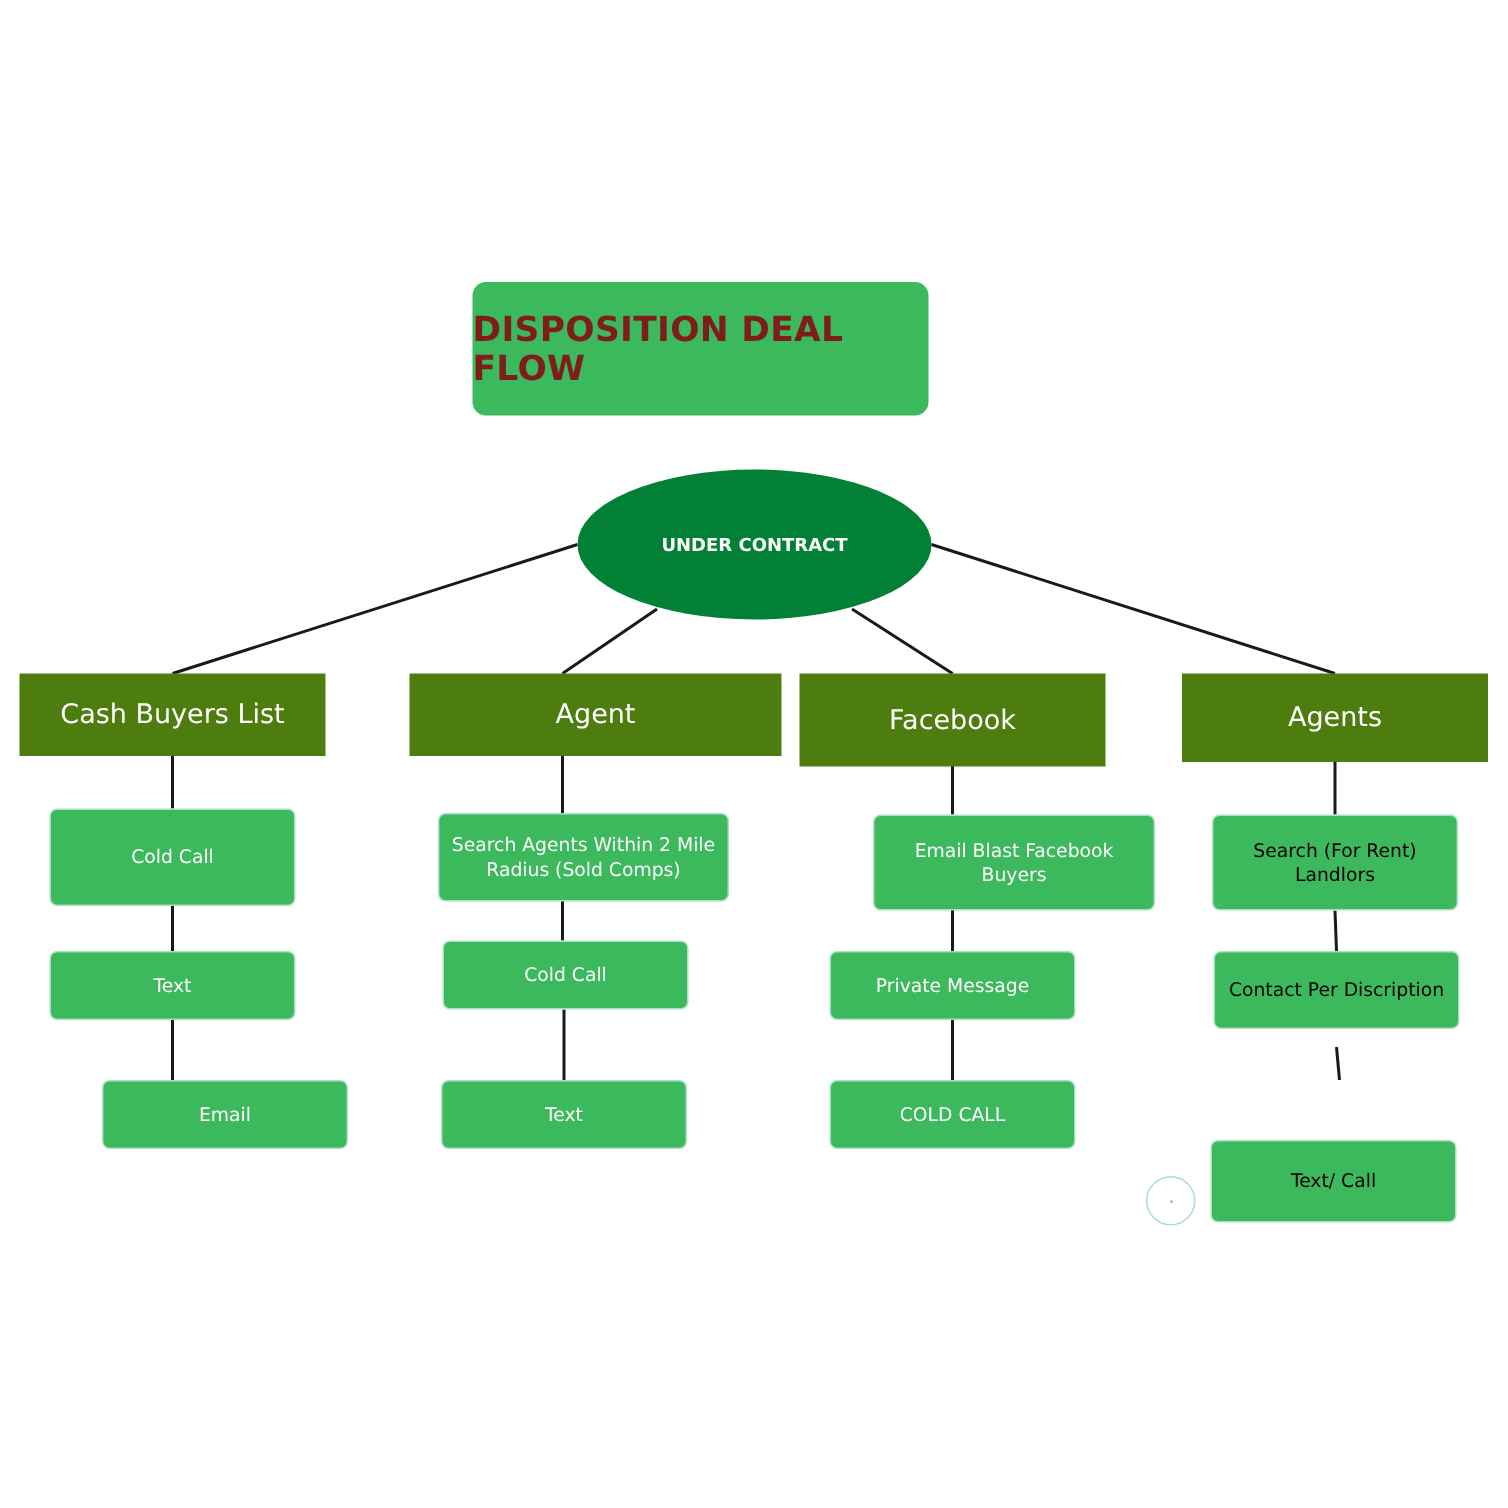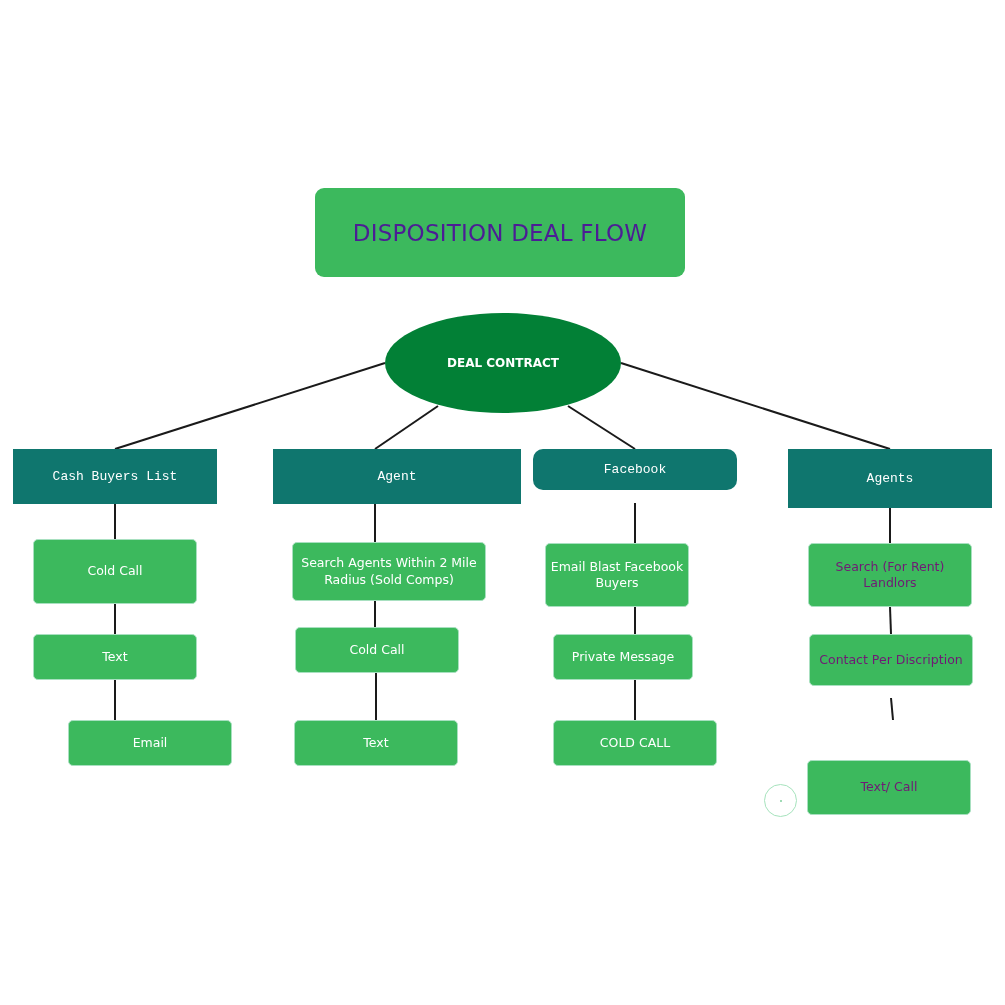--- a/index.html
+++ b/index.html
@@ -1,25 +1,25 @@
 <!DOCTYPE html>
 <html><head>
   <meta charset="utf-8">
   <style>
     html, body { margin:0; padding:0; background:#ffffff; }
     body { width:1005px; height:1005px; position:relative; overflow:hidden; font-family:"DejaVu Sans", sans-serif; }
     #lines { position:absolute; left:0; top:0; width:1005px; height:1005px; }
-    .title-box { position:absolute; left:315px; top:188px; width:370px; height:89px; background:#3cb95d; border-radius:9px;
-      color:#4c1d95; font-weight:normal; font-size:23px; display:flex; align-items:center; justify-content:center; letter-spacing:0.2px; }
+    .title-box { position:absolute; left:315px; top:188px; width:304px; height:89px; background:#3cb95d; border-radius:9px;
+      color:#7f1d1d; font-weight:bold; font-size:23px; display:flex; align-items:center; justify-content:center; letter-spacing:0.2px; }
     .root { position:absolute; left:385px; top:313px; width:236px; height:100px; border-radius:50%; background:#028036;
       color:#fff; font-weight:bold; font-size:12px; display:flex; align-items:center; justify-content:center; }
-    .branch { position:absolute; background:#0f766e; color:#fff; font-size:13px; display:flex; align-items:center; justify-content:center;font-family:Liberation Mono, monospace; }
+    .branch { position:absolute; background:#4d7c0f; color:#fff; font-size:18px; display:flex; align-items:center; justify-content:center; }
     .leaf { position:absolute; background:#3cb95d; color:#fff; font-size:12.5px; border-radius:5px; border:1px solid #a8e0c0;
       display:flex; align-items:center; justify-content:center; text-align:center; line-height:1.3; padding:0 4px; box-sizing:border-box; }
-    .leaf.dark-text { color:#701a75; }
+    .leaf.dark-text { color:#000000; }
     .marker { position:absolute; left:764px; top:784px; width:33px; height:33px; border-radius:50%; border:1px solid #a6e3bd; box-sizing:border-box; }
     .marker .dot { position:absolute; left:15px; top:15px; width:2px; height:2px; border-radius:50%; background:#7fcf9d; }
   </style>
 </head>
 <body>
 
 <svg id="lines">
   <line x1="385" y1="363" x2="115" y2="449" stroke="#1a1a1a" stroke-width="2"></line>
   <line x1="438" y1="406" x2="375" y2="449" stroke="#1a1a1a" stroke-width="2"></line>
   <line x1="568" y1="406" x2="635" y2="449" stroke="#1a1a1a" stroke-width="2"></line>
@@ -36,37 +36,37 @@
   <line x1="635" y1="503" x2="635" y2="543" stroke="#1a1a1a" stroke-width="2"></line>
   <line x1="635" y1="606" x2="635" y2="634" stroke="#1a1a1a" stroke-width="2"></line>
   <line x1="635" y1="679" x2="635" y2="720" stroke="#1a1a1a" stroke-width="2"></line>
 
   <line x1="890" y1="507" x2="890" y2="543" stroke="#1a1a1a" stroke-width="2"></line>
   <line x1="890" y1="607" x2="891" y2="634" stroke="#1a1a1a" stroke-width="2"></line>
   <line x1="891" y1="698" x2="893" y2="720" stroke="#1a1a1a" stroke-width="2"></line>
 </svg>
 
 <div class="title-box">DISPOSITION DEAL FLOW</div>
-<div class="root">DEAL CONTRACT</div>
+<div class="root">UNDER CONTRACT</div>
 
 <div class="branch" style="left:13px;top:449px;width:204px;height:55px;">Cash Buyers List</div>
 <div class="branch" style="left:273px;top:449px;width:248px;height:55px;">Agent</div>
-<div class="branch" style="left:533px;top:449px;width:204px;height:41px;border-radius:10px;">Facebook</div>
+<div class="branch" style="left:533px;top:449px;width:204px;height:62px;">Facebook</div>
 <div class="branch" style="left:788px;top:449px;width:204px;height:59px;">Agents</div>
 
 <div class="leaf" style="left:33px;top:539px;width:164px;height:65px;">Cold Call</div>
 <div class="leaf" style="left:33px;top:634px;width:164px;height:46px;">Text</div>
 <div class="leaf" style="left:33px;top:720px;width:164px;height:46px;margin-left:35px;">Email</div>
 
 <div class="leaf" style="left:292px;top:542px;width:194px;height:59px;">Search Agents Within 2 Mile Radius (Sold Comps)</div>
 <div class="leaf" style="left:295px;top:627px;width:164px;height:46px;">Cold Call</div>
 <div class="leaf" style="left:294px;top:720px;width:164px;height:46px;">Text</div>
 
-<div class="leaf" style="left:545px;top:543px;width:144px;height:64px;">Email Blast Facebook Buyers</div>
-<div class="leaf" style="left:553px;top:634px;width:140px;height:46px;">Private Message</div>
+<div class="leaf" style="left:582px;top:543px;width:188px;height:64px;">Email Blast Facebook Buyers</div>
+<div class="leaf" style="left:553px;top:634px;width:164px;height:46px;">Private Message</div>
 <div class="leaf" style="left:553px;top:720px;width:164px;height:46px;">COLD CALL</div>
 
 <div class="leaf dark-text" style="left:808px;top:543px;width:164px;height:64px;">Search (For Rent) Landlors</div>
 <div class="leaf dark-text" style="left:809px;top:634px;width:164px;height:52px;">Contact Per Discription</div>
 <div class="leaf dark-text" style="left:807px;top:720px;width:164px;height:55px;margin-top:40px;">Text/ Call</div>
 
 <div class="marker">
     <div class="dot"></div>
   </div>
 

